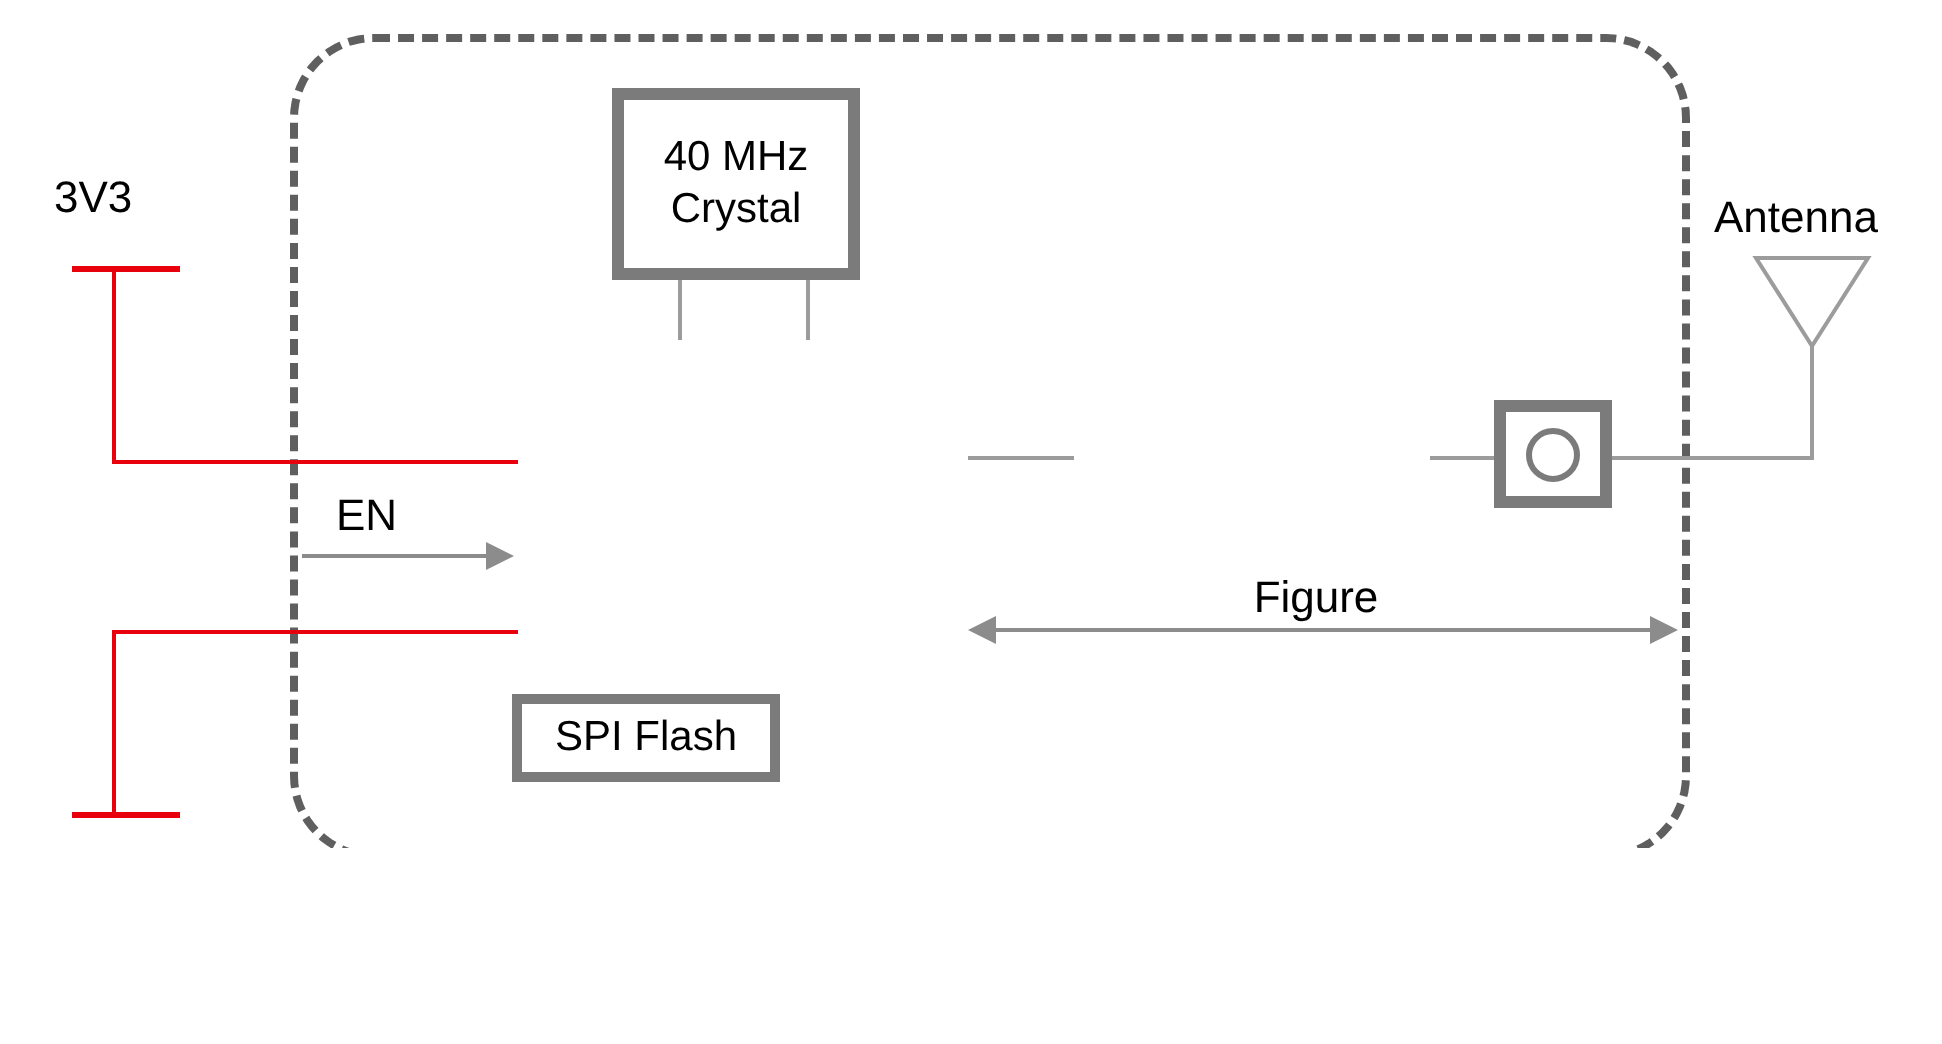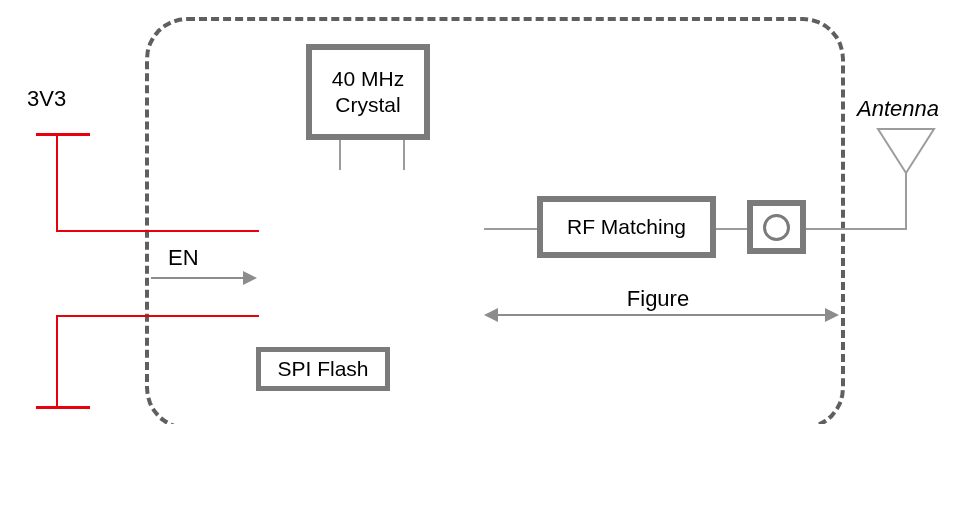--- a/index.html
+++ b/index.html
@@ -77,29 +77,26 @@
 
 
   <div class="box" style="left:256px; top:347px; width:134px; height:44px; border-width:5px; z-index:3;">
     <div>SPI Flash</div>
   </div>
 
   <div class="trace" style="left:484px; top:228px; width:53px; height:2px;"></div>
   <div class="trace" style="left:715px; top:228px; width:33px; height:2px;"></div>
   <div class="trace" style="left:805px; top:228px; width:101px; height:2px;"></div>
 
-  <div class="box" style="left:537px; top:196px; width:179px; height:62px;">
-    <div>RF Matching</div>
-  </div>
 
   <div class="box" style="left:747px; top:200px; width:59px; height:54px;">
     <div class="connector-circle"></div>
   </div>
 
-  <div class="label" style="left:857px; top:96px;font-style:italic;">Antenna</div>
+  <div class="label" style="left:857px; top:96px;">Antenna</div>
   <svg class="abs" style="left:875px; top:127px;" width="62" height="50" viewBox="0 0 62 50">
     <polygon class="tri" points="3,2 59,2 31,46"></polygon>
   </svg>
   <div class="trace" style="left:905px; top:173px; width:2px; height:57px;"></div>
 
   <div class="label" style="left:598px; top:286px; width:120px; text-align:center;">Figure</div>
   <div class="sigline" style="left:495px; top:314px; width:332px; height:2px;"></div>
   <div class="arrow-left" style="left:484px; top:308px;"></div>
   <div class="arrow-right" style="left:825px; top:308px;"></div>
 

